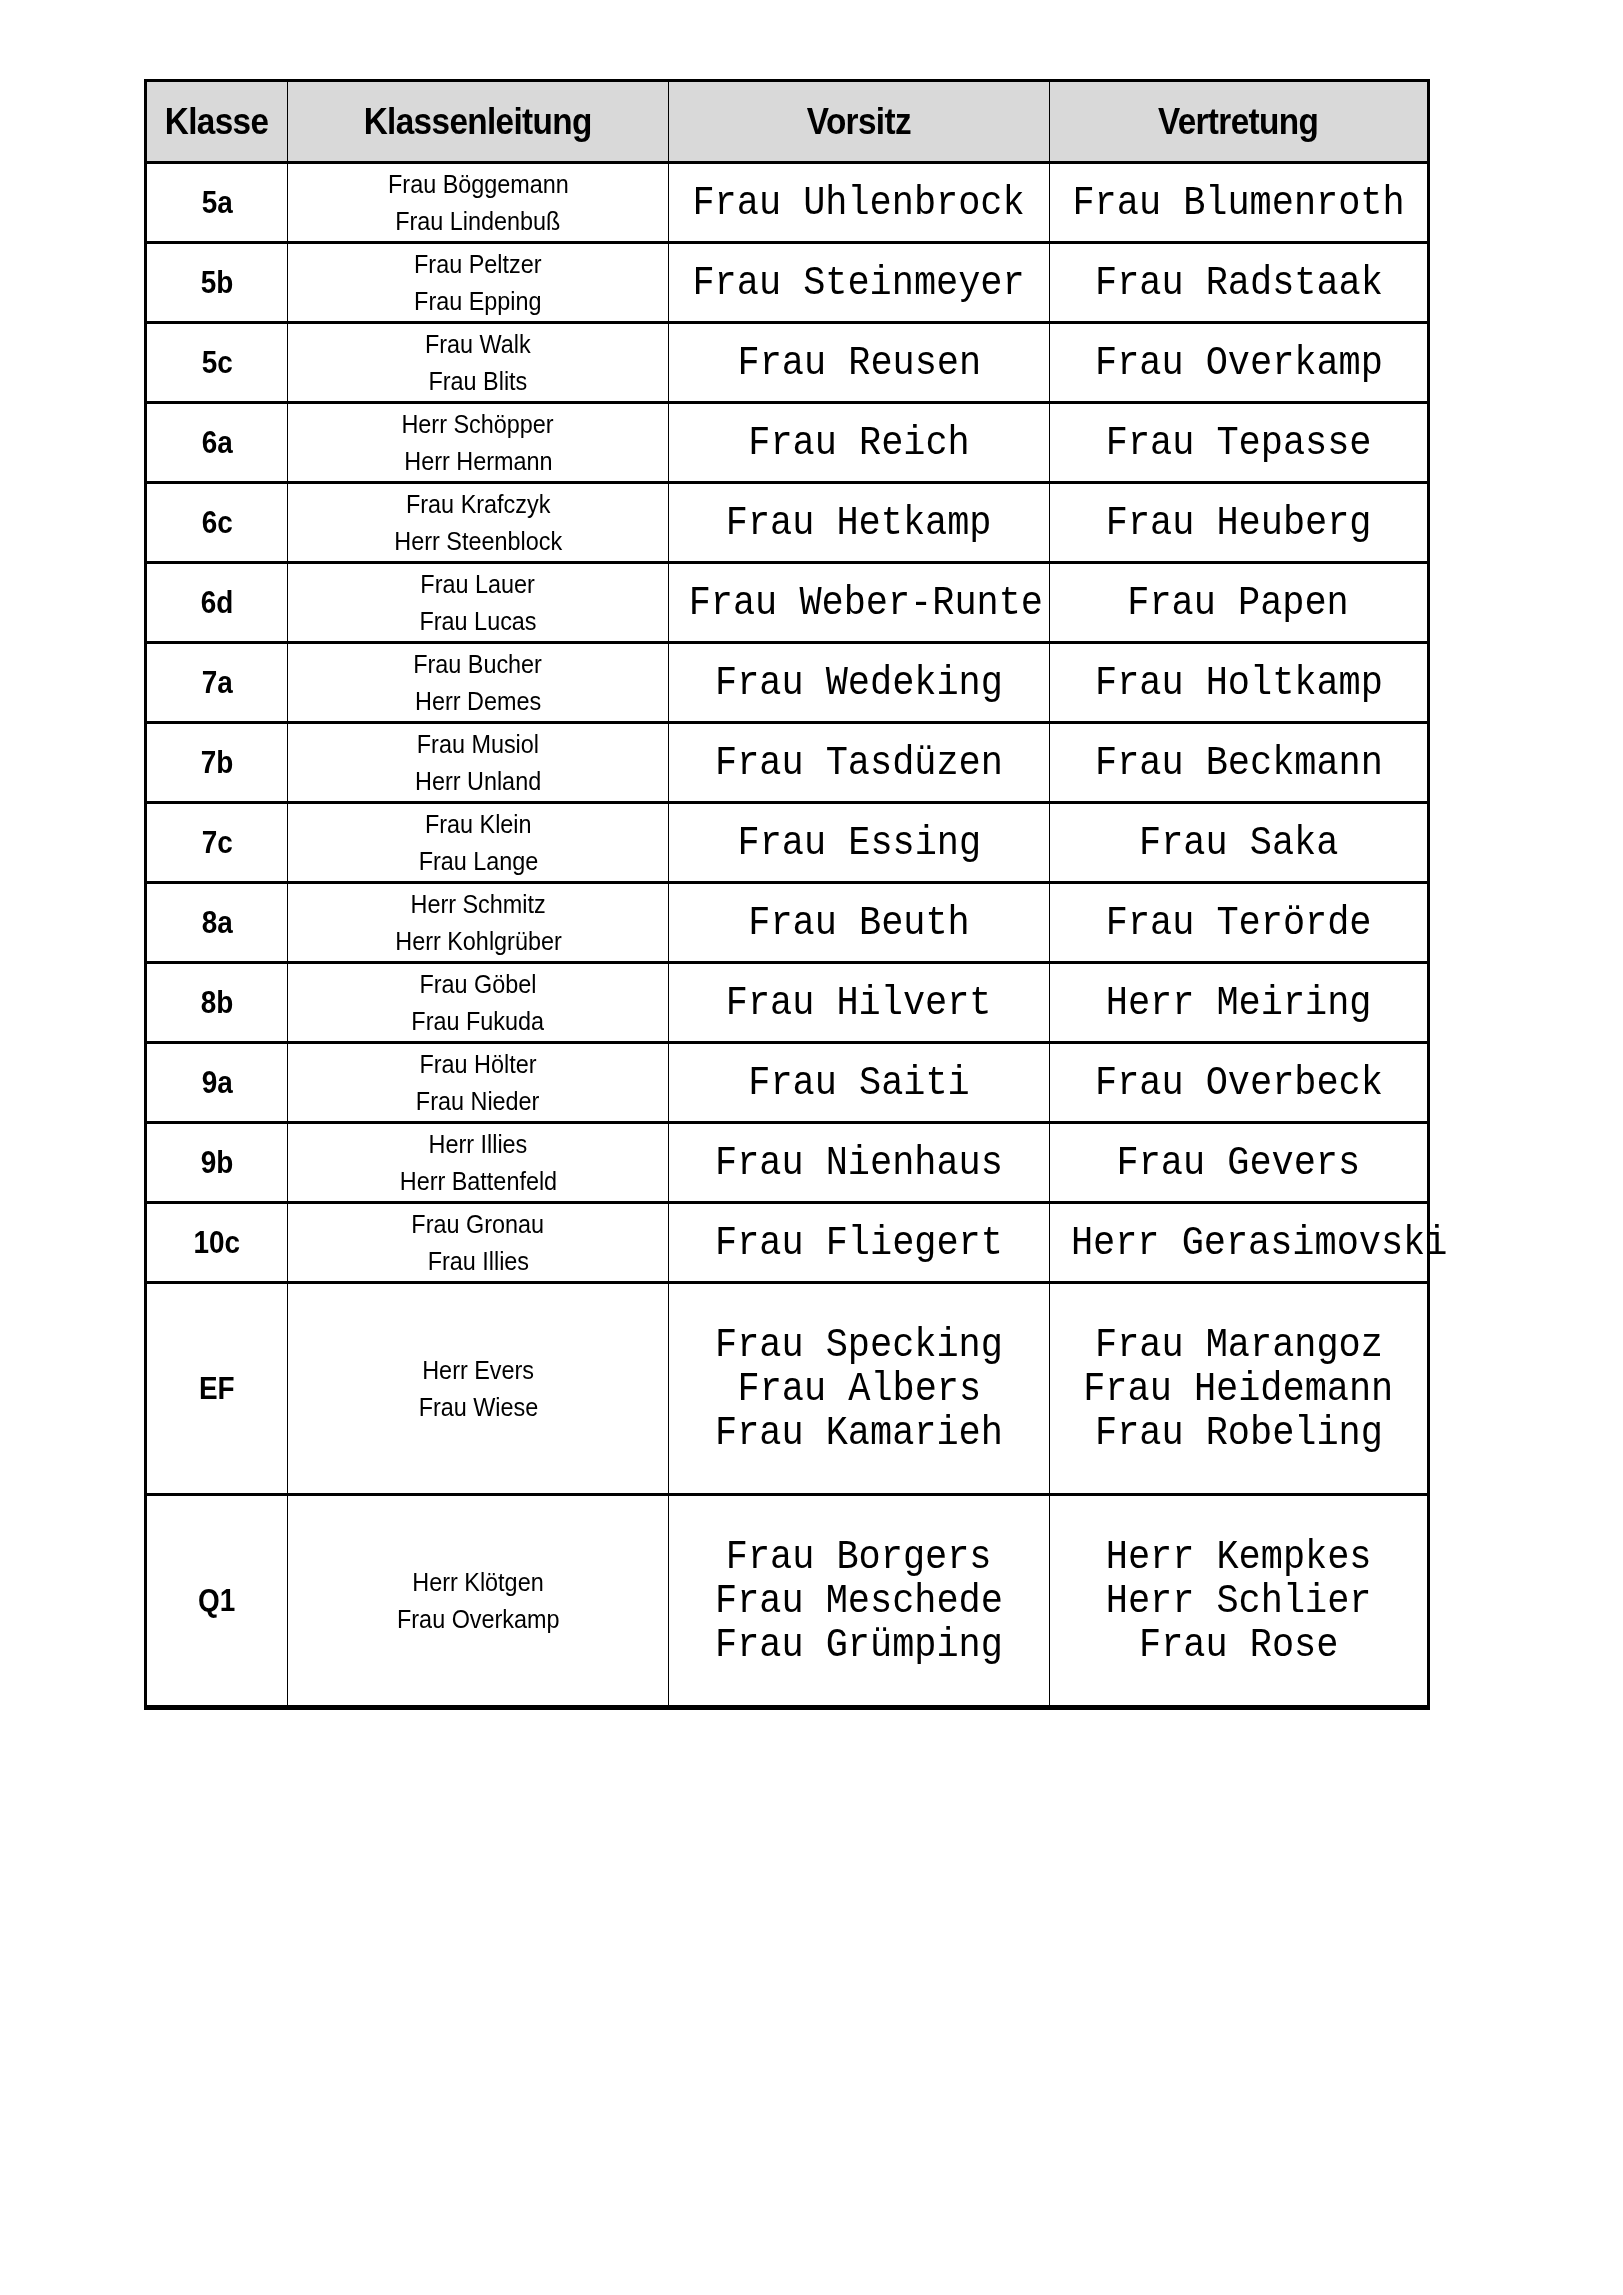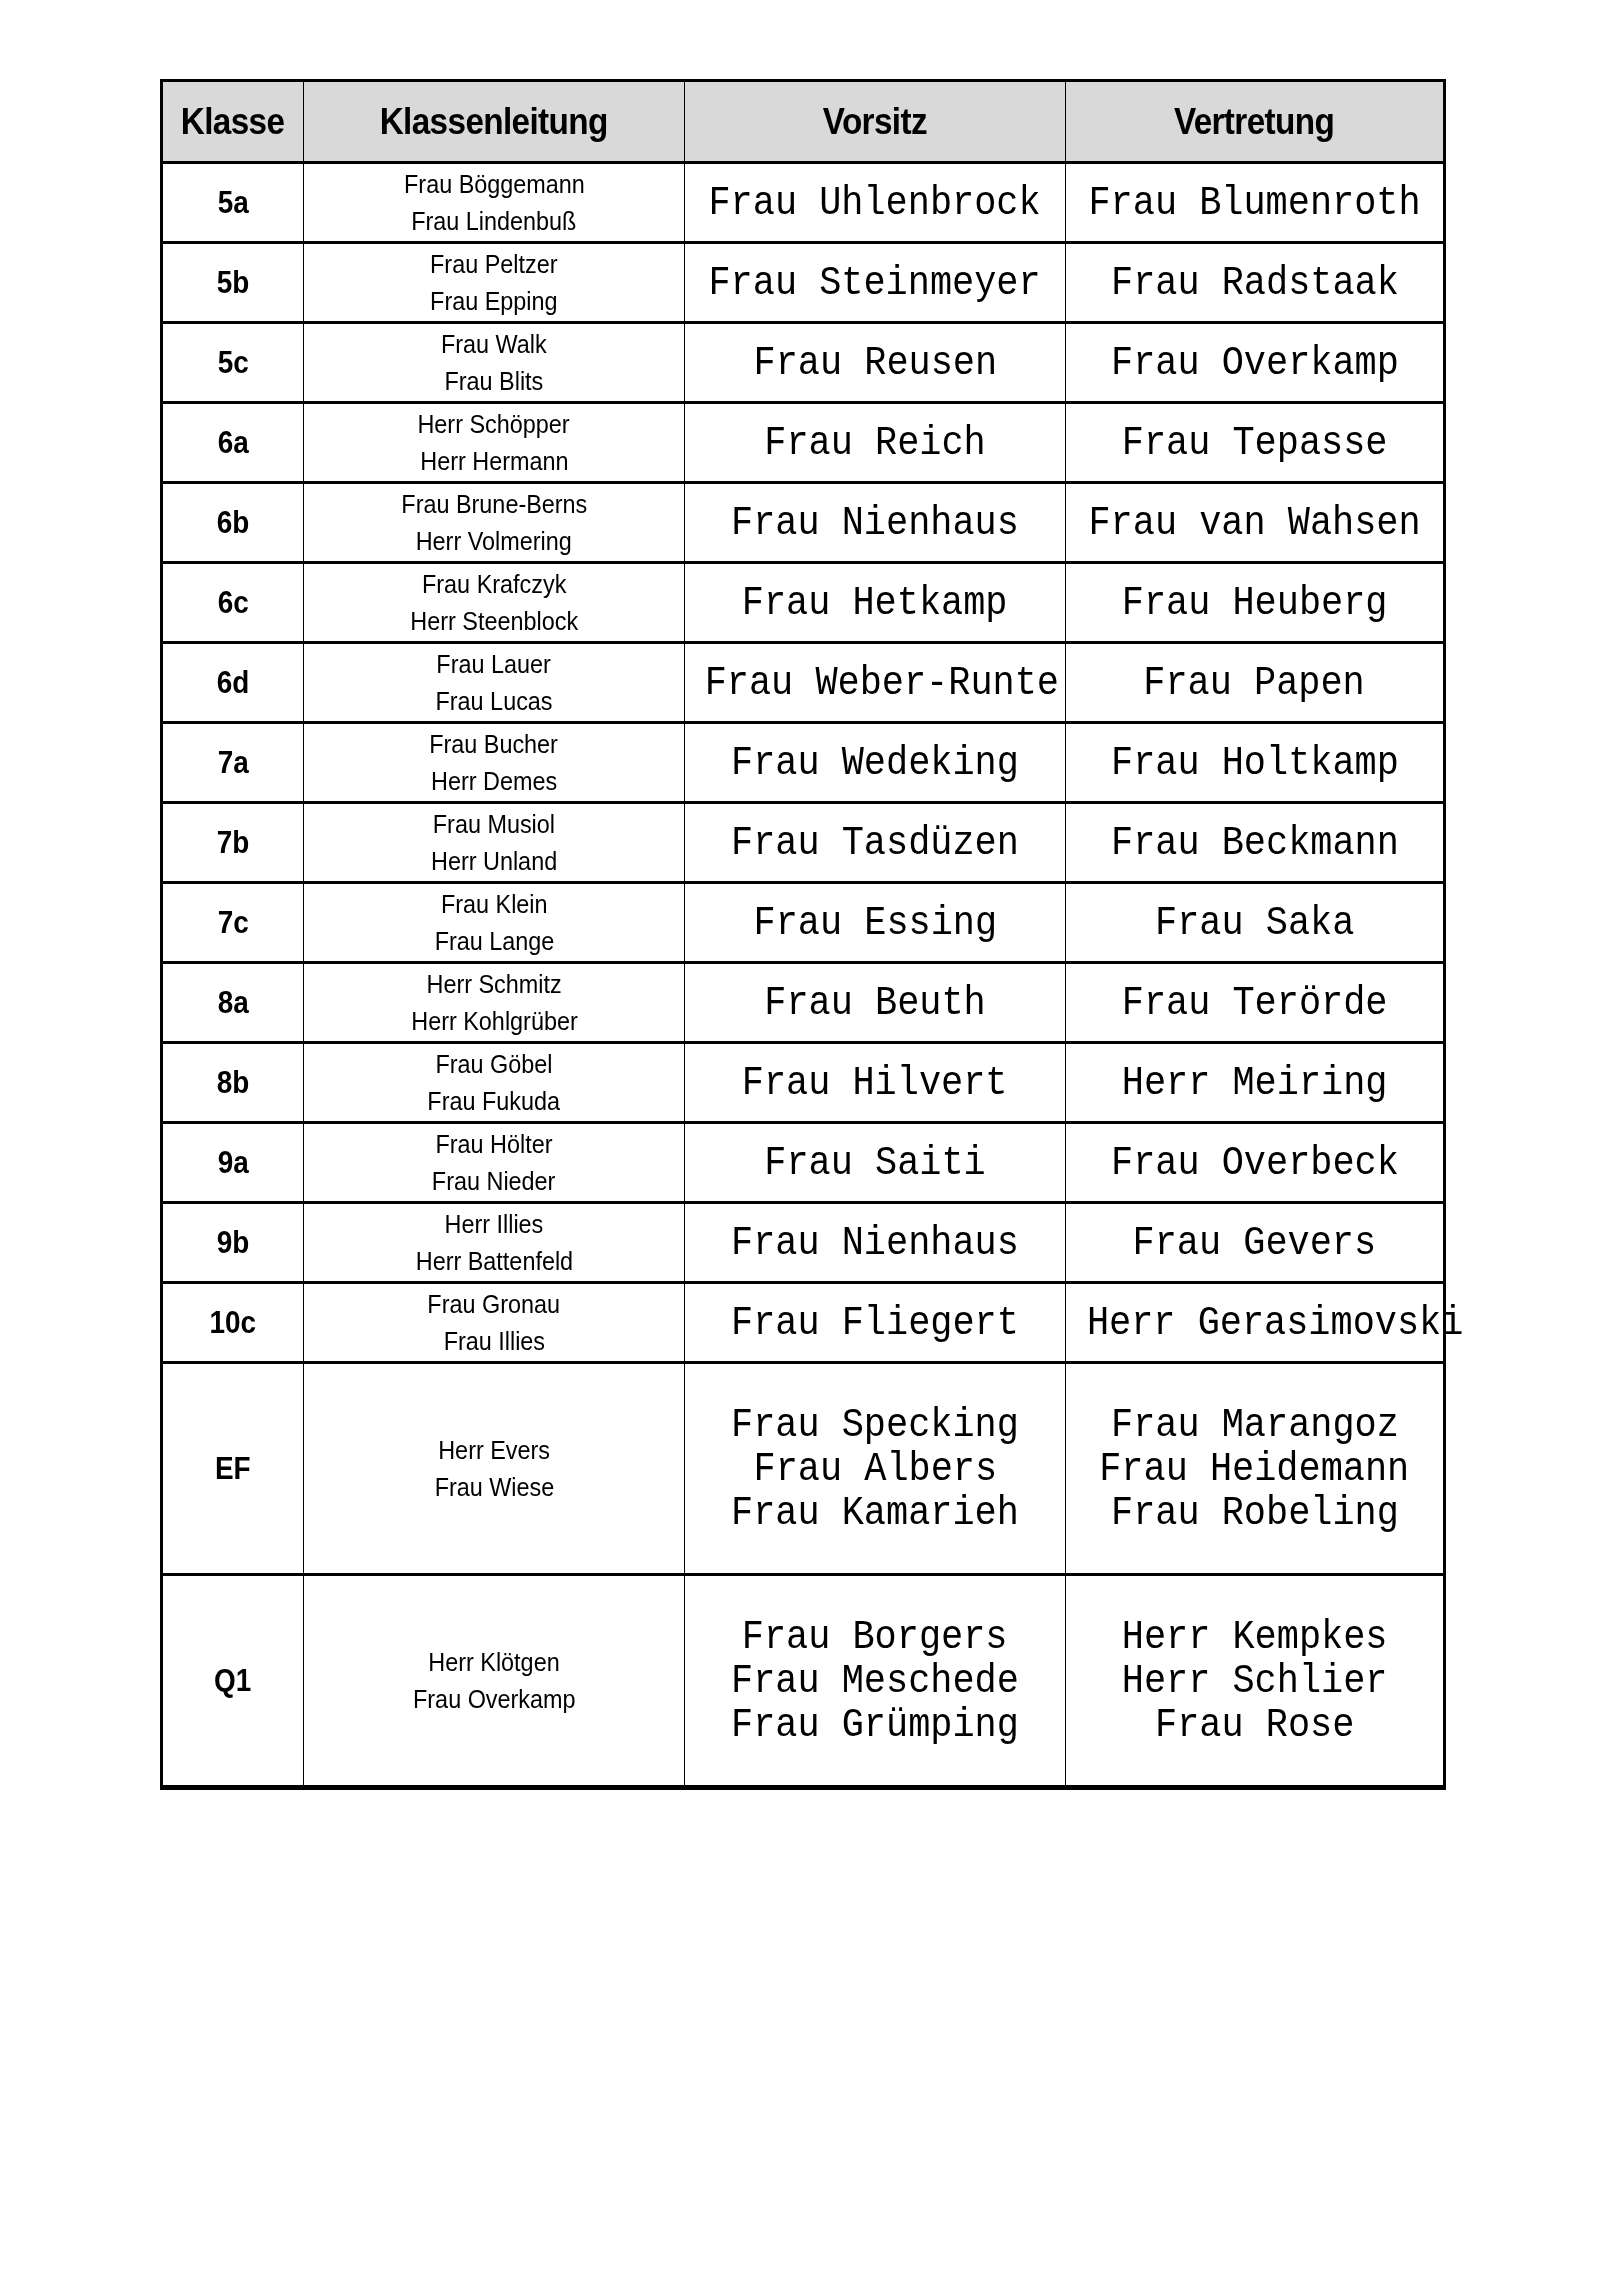--- a/index.html
+++ b/index.html
@@ -1,18 +1,18 @@
 <!DOCTYPE html>
 <html style="font-size:10.5px"><head>
 <meta charset="utf-8">
 <style>
   html, body { margin: 0; padding: 0; background: #ffffff; }
   body { width: 1623px; height: 2295px; position: relative; overflow: hidden;
          font-family: "Liberation Sans", "DejaVu Sans", sans-serif; color: #000; }
-  .table-wrap { position: absolute; left: 160px; top: 79px; width: 1286px;
+  .table-wrap { position: absolute; left: 144px; top: 79px; width: 1286px;
                 border: 2.6px double #000; box-sizing: border-box; }
   table { border-collapse: collapse; width: 100%; table-layout: fixed; }
   col.c1 { width: 141px; } col.c2 { width: 381px; } col.c3 { width: 381px; } col.c4 { width: 378px; }
   th, td { border: 1.3px solid #000; text-align: center; vertical-align: middle; padding: 0; }
   tr { border-bottom: 3.3px solid #000; }
   thead tr { border-bottom: 3.3px solid #000; }
   th { background: #d9d9d9; height: 79px; font-size: 37px; font-weight: bold; letter-spacing: -0.7px; }
   td { height: 77px; }
   tr.tall td { height: 209px; }
   .klasse { font-weight: bold; font-size: 31px; }
@@ -87,33 +87,20 @@
             <span class="line"><span class="cond">Herr Hermann</span></span>
           </td>
           <td class="big">
             <span class="line"><span class="cond">Frau Reich</span></span>
           </td>
           <td class="big">
             <span class="line"><span class="cond">Frau Tepasse</span></span>
           </td>
         </tr>
         <tr>
-          <td class="klasse"><span class="cond">6b</span></td>
-          <td class="lead">
-            <span class="line"><span class="cond">Frau Brune-Berns</span></span>
-            <span class="line"><span class="cond">Herr Volmering</span></span>
-          </td>
-          <td class="big">
-            <span class="line"><span class="cond">Frau Nienhaus</span></span>
-          </td>
-          <td class="big">
-            <span class="line"><span class="cond">Frau van Wahsen</span></span>
-          </td>
-        </tr>
-        <tr>
           <td class="klasse"><span class="cond">6c</span></td>
           <td class="lead">
             <span class="line"><span class="cond">Frau Krafczyk</span></span>
             <span class="line"><span class="cond">Herr Steenblock</span></span>
           </td>
           <td class="big">
             <span class="line"><span class="cond">Frau Hetkamp</span></span>
           </td>
           <td class="big">
             <span class="line"><span class="cond">Frau Heuberg</span></span>

